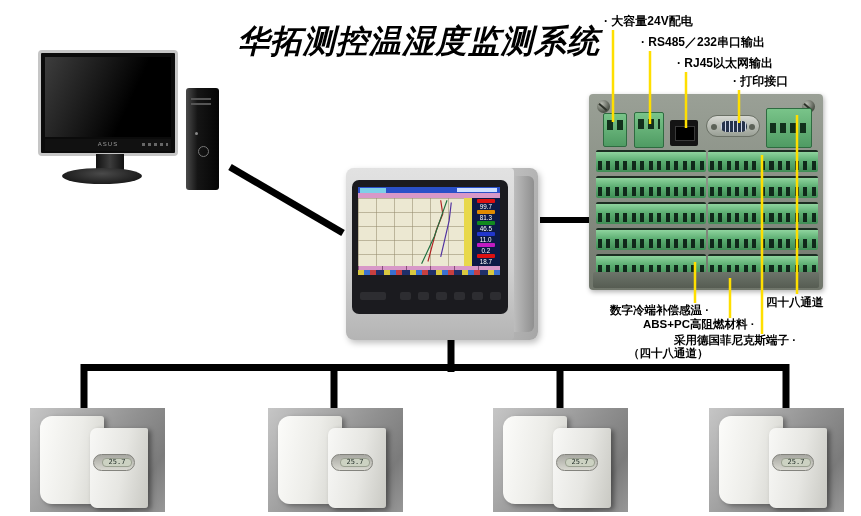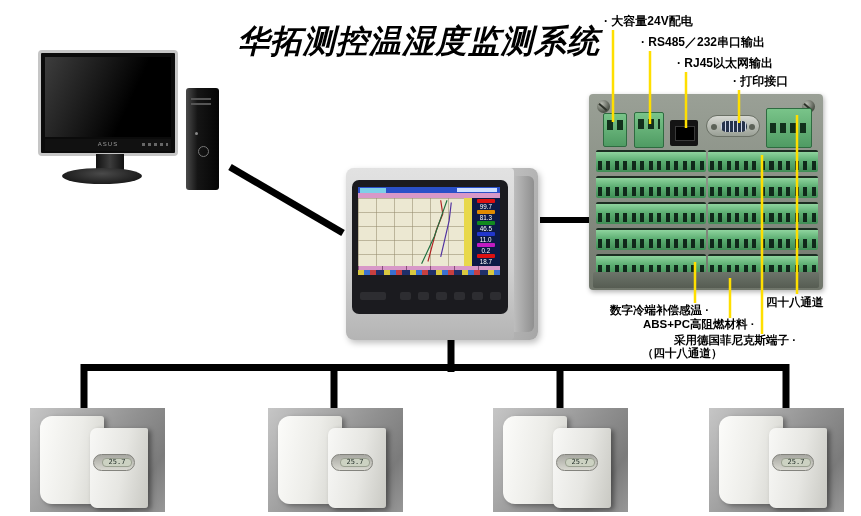--- a/index.html
+++ b/index.html
@@ -262,21 +262,21 @@
   <line x1="797" y1="115" x2="797" y2="294" stroke="#ffdf00" stroke-width="2.5"></line>
 </svg>
 
 <div class="ann" style="left:604px;top:13px;">· 大容量24V配电</div>
 <div class="ann" style="left:641px;top:34px;">· RS485／232串口输出</div>
 <div class="ann" style="left:677px;top:55px;">· RJ45以太网输出</div>
 <div class="ann" style="left:733px;top:73px;">· 打印接口</div>
 <div class="ann small" style="left:610px;top:303px;">数字冷端补偿感温 ·</div>
 <div class="ann small" style="left:643px;top:317px;">ABS+PC高阻燃材料 ·</div>
 <div class="ann small" style="left:657px;top:333px;margin-left:17px;">采用德国菲尼克斯端子 ·</div>
-<div class="ann small" style="left:642px;top:346px;">（四十八通道）</div>
+<div class="ann small" style="left:628px;top:346px;">（四十八通道）</div>
 <div class="ann small" style="left:766px;top:295px;">四十八通道</div>
 
 <div class="abs sensor" style="left:30px;">
   <div class="sens-left"></div>
   <div class="sens-right">
     <div class="sens-lcd">
       <div class="sens-lcd-win">25.7</div>
     </div>
   </div>
 </div>

